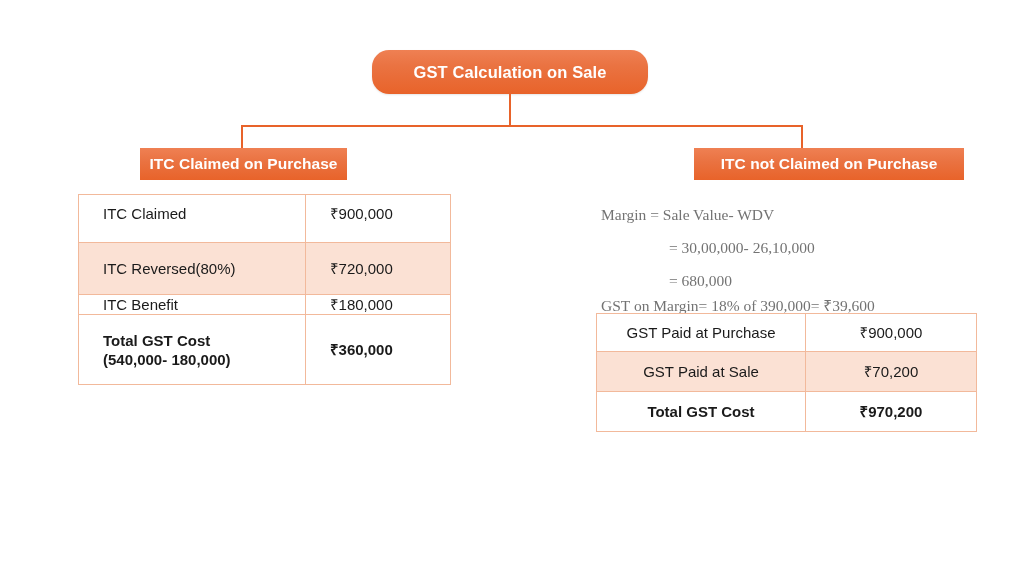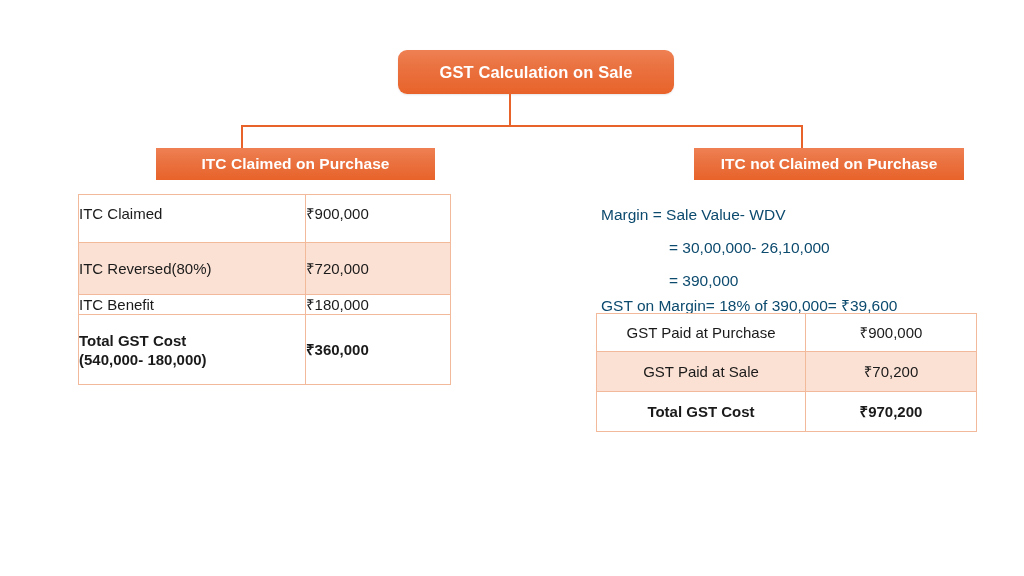--- a/index.html
+++ b/index.html
@@ -17,27 +17,26 @@
     -webkit-font-smoothing: antialiased;
   }
 
   
   #root-title {
     position: absolute;
     left: 372px;
     top: 50px;
     width: 276px;
     height: 44px;
-    border-radius: 9px;
+    border-radius: 17px;
     background: linear-gradient(180deg, #ef8053 0%, #ea7342 35%, #e8632a 100%);
     box-shadow: 0 1px 2px rgba(0,0,0,0.10);
     display: flex;
     align-items: center;
     justify-content: center;
-    margin-left: 26px;
   }
   #root-title .label {
     color: #ffffff;
     font-size: 16.5px;
     font-weight: bold;
     letter-spacing: 0.1px;
     white-space: nowrap;
   }
 
   
@@ -59,33 +58,33 @@
     align-items: center;
     justify-content: center;
   }
   .branch-header .label {
     color: #ffffff;
     font-size: 15.5px;
     font-weight: bold;
     white-space: nowrap;
     letter-spacing: 0.05px;
   }
-  #branch-header-left  { left: 156px; top: 148px; width: 279px; }
+  #branch-header-left  { left: 140px; top: 148px; width: 207px; }
   #branch-header-right { left: 694px; top: 148px; width: 270px; }
 
   
   .calc-table {
     position: absolute;
     border-collapse: collapse;
     table-layout: fixed;
     background: #ffffff;
   }
   .calc-table td {
     border: 1px solid #f2b99b;
-    padding: 0 0;
+    padding: 0 24px;
     font-size: 15px;
     line-height: 1.28;
     color: #1a1a1a;
     vertical-align: middle;
     margin-left: 35px;
   }
   .calc-table tr.tinted td {
     background: #fbe1d4;
     border-top-color: #e8632a;
     border-bottom-color: #f2b99b;
@@ -105,22 +104,23 @@
   #table-right col.c2 { width: 171px; }
 
   
   #margin-formula {
     position: absolute;
     left: 601px;
     top: 202px;
     width: 370px;
     font-size: 15.5px;
     line-height: 1.62;
-    color: #0c4a6e;
+    color: #737373;
     white-space: nowrap;
+    font-family: Liberation Serif, serif;
   }
   #margin-formula .indent { padding-left: 68px; display: block; margin-top: 8px; }
   #margin-formula .line { display: block; }
 </style>
 </head>
 <body>
 
 <div id="root-title">
   <span class="label">GST Calculation on Sale</span>
 </div>
@@ -162,21 +162,21 @@
         <span class="sub-line">(540,000- 180,000)</span>
       </td>
       <td class="val">₹360,000</td>
     </tr>
   </tbody>
 </table>
 
 <div id="margin-formula">
   <span class="line">Margin = Sale Value- WDV</span>
   <span class="indent">= 30,00,000- 26,10,000</span>
-  <span class="indent">= 390,000</span>
+  <span class="indent">= 680,000</span>
   <span class="line">GST on Margin= 18% of 390,000= ₹39,600</span>
 </div>
 
 <table class="calc-table" id="table-right">
   <colgroup>
       <col class="c1">
       <col class="c2">
     </colgroup>
   <tbody>
     <tr style="height:38px">

